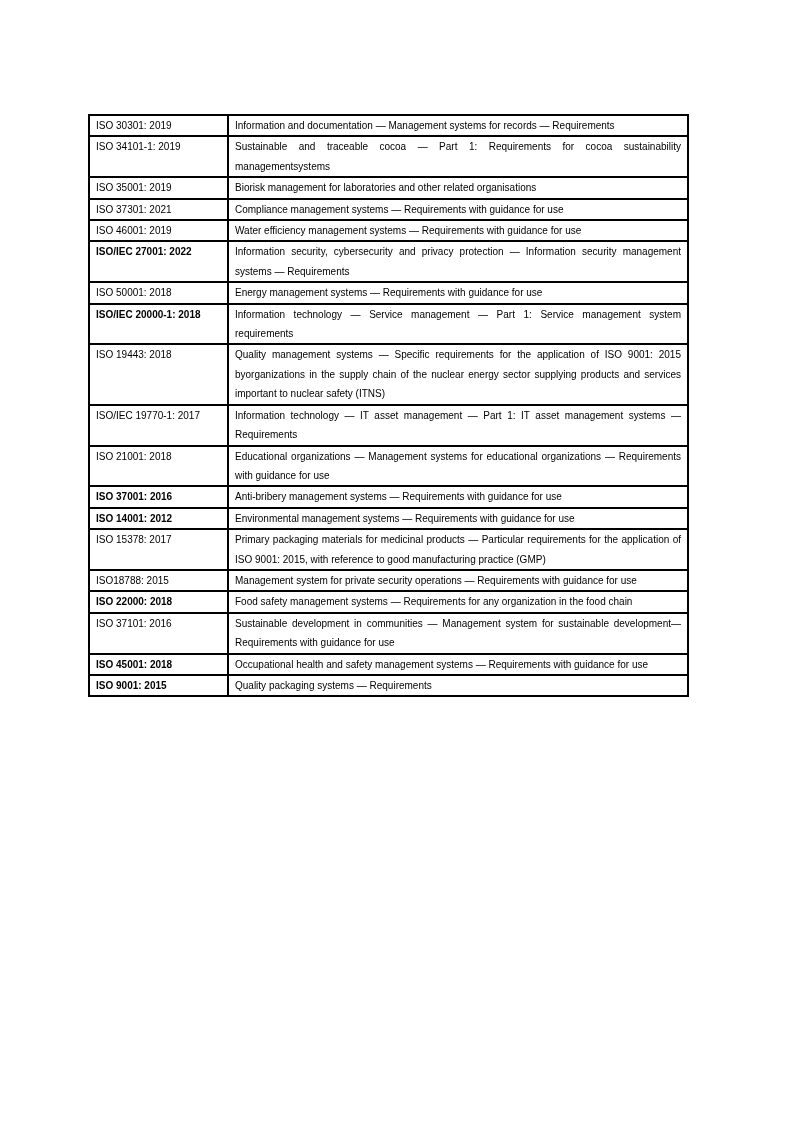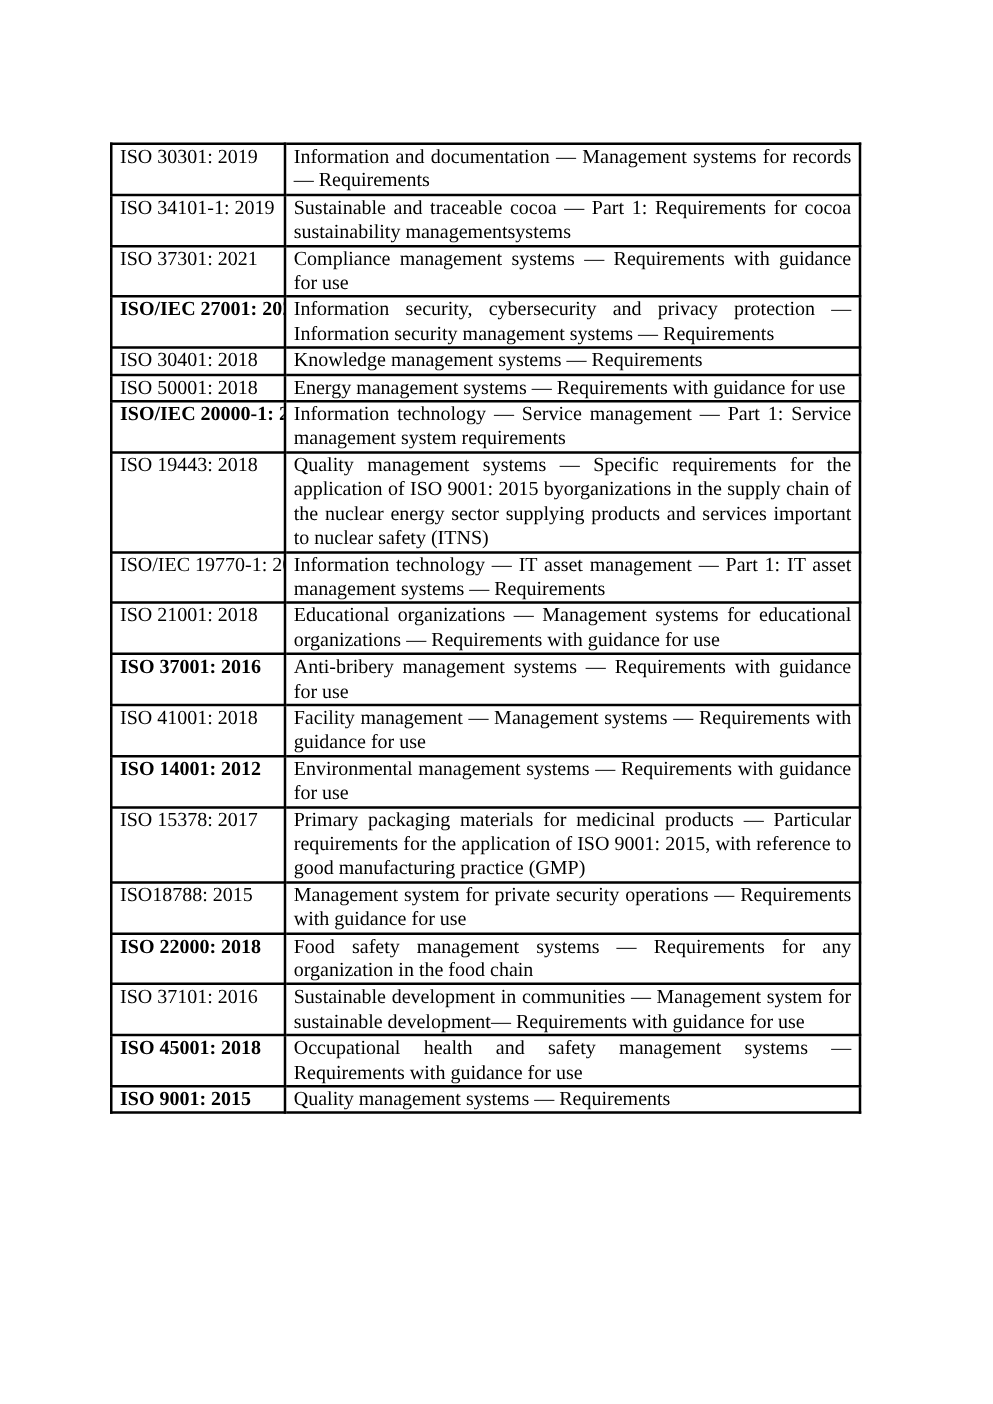--- a/index.html
+++ b/index.html
@@ -14,22 +14,22 @@
     background: #ffffff;
     overflow: hidden;
   }
   table.standards {
     position: absolute;
     left: 88px;
     top: 114px;
     width: 601px;
     border-collapse: collapse;
     table-layout: fixed;
-    font-family: Liberation Serif, serif;
-    font-size: 16px;
+    font-family: Liberation Sans, sans-serif;
+    font-size: 10px;
     color: #000000;
   }
   table.standards td {
     border: 2px solid #000000;
     vertical-align: top;
     padding: 0 6px;
     line-height: 19.4px;
   }
   td.code {
     width: 125px;
@@ -52,30 +52,34 @@
     <tbody>
       <tr>
         <td class="code">ISO 30301: 2019</td>
         <td class="desc">Information and documentation — Management systems for records — Requirements</td>
       </tr>
       <tr>
         <td class="code">ISO 34101-1: 2019</td>
         <td class="desc">Sustainable and traceable cocoa — Part 1: Requirements for cocoa sustainability managementsystems</td>
       </tr>
       <tr>
+        <td class="code">ISO 35001: 2019</td>
+        <td class="desc">Biorisk management for laboratories and other related organisations</td>
+      </tr>
+      <tr>
         <td class="code">ISO 37301: 2021</td>
         <td class="desc">Compliance management systems — Requirements with guidance for use</td>
+      </tr>
+      <tr>
+        <td class="code">ISO 46001: 2019</td>
+        <td class="desc">Water efficiency management systems — Requirements with guidance for use</td>
       </tr>
       <tr class="bold-row">
         <td class="code">ISO/IEC 27001: 2022</td>
         <td class="desc">Information security, cybersecurity and privacy protection — Information security management systems — Requirements</td>
-      </tr>
-      <tr>
-        <td class="code">ISO 30401: 2018</td>
-        <td class="desc">Knowledge management systems — Requirements</td>
       </tr>
       <tr>
         <td class="code">ISO 50001: 2018</td>
         <td class="desc">Energy management systems — Requirements with guidance for use</td>
       </tr>
       <tr class="bold-row">
         <td class="code">ISO/IEC 20000-1: 2018</td>
         <td class="desc">Information technology — Service management — Part 1: Service management system requirements</td>
       </tr>
       <tr>
@@ -86,24 +90,20 @@
         <td class="code">ISO/IEC 19770-1: 2017</td>
         <td class="desc">Information technology — IT asset management — Part 1: IT asset management systems — Requirements</td>
       </tr>
       <tr>
         <td class="code">ISO 21001: 2018</td>
         <td class="desc">Educational organizations — Management systems for educational organizations — Requirements with guidance for use</td>
       </tr>
       <tr class="bold-row">
         <td class="code">ISO 37001: 2016</td>
         <td class="desc">Anti-bribery management systems — Requirements with guidance for use</td>
-      </tr>
-      <tr>
-        <td class="code">ISO 41001: 2018</td>
-        <td class="desc">Facility management — Management systems — Requirements with guidance for use</td>
       </tr>
       <tr class="bold-row">
         <td class="code">ISO 14001: 2012</td>
         <td class="desc">Environmental management systems — Requirements with guidance for use</td>
       </tr>
       <tr>
         <td class="code">ISO 15378: 2017</td>
         <td class="desc">Primary packaging materials for medicinal products — Particular requirements for the application of ISO 9001: 2015, with reference to good manufacturing practice (GMP)</td>
       </tr>
       <tr>
@@ -117,17 +117,17 @@
       <tr>
         <td class="code">ISO 37101: 2016</td>
         <td class="desc">Sustainable development in communities — Management system for sustainable development— Requirements with guidance for use</td>
       </tr>
       <tr class="bold-row">
         <td class="code">ISO 45001: 2018</td>
         <td class="desc">Occupational health and safety management systems — Requirements with guidance for use</td>
       </tr>
       <tr class="bold-row">
         <td class="code">ISO 9001: 2015</td>
-        <td class="desc">Quality management systems — Requirements</td>
+        <td class="desc">Quality packaging systems — Requirements</td>
       </tr>
     </tbody>
   </table>
 </div>
 
 </body></html>

